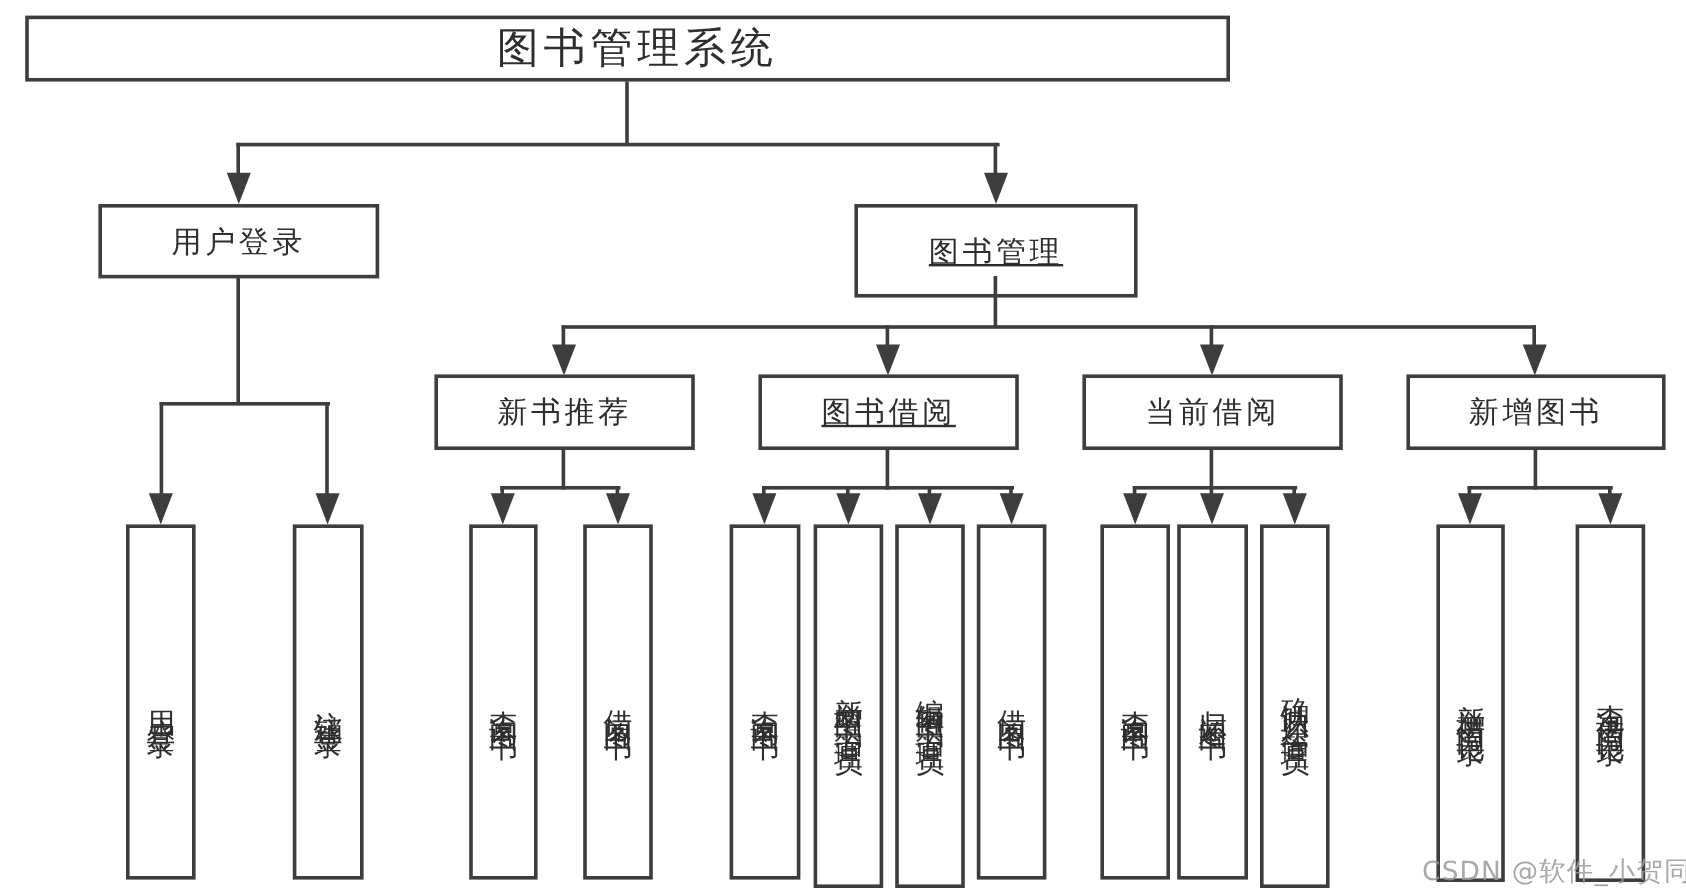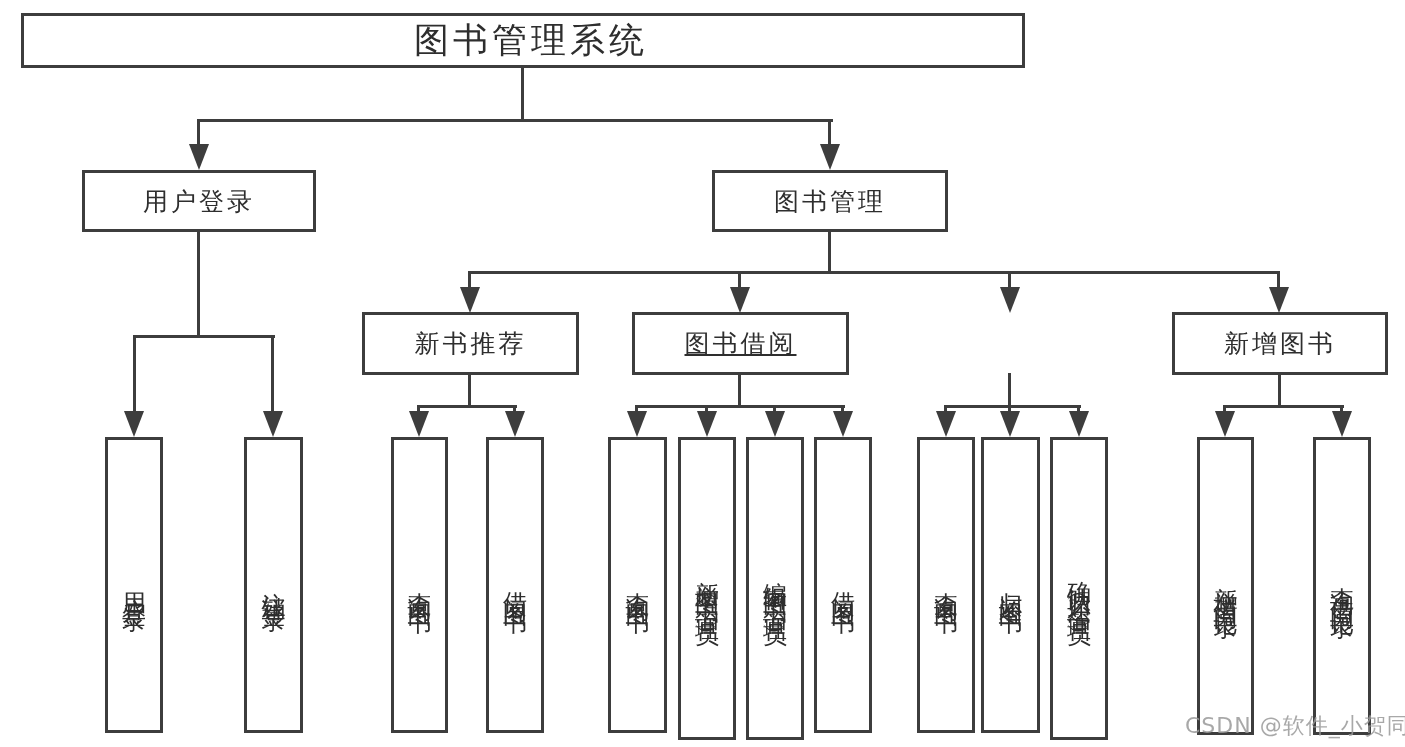--- a/index.html
+++ b/index.html
@@ -56,21 +56,21 @@
   <div>
     <div class="vline" style="left:521px;top:68px;width:3px;height:52px;"></div>
     <div class="hline" style="left:197px;top:119px;width:636px;height:3px;"></div>
     <div class="vline" style="left:197px;top:119px;width:3px;height:29px;"></div>
     <div class="arrow" style="left:189px;top:144px;"></div>
     <div class="vline" style="left:828px;top:119px;width:3px;height:29px;"></div>
     <div class="arrow" style="left:820px;top:144px;"></div>
   </div>
 
   <div class="node" style="left:82px;top:170px;width:234px;height:62px;">用户登录</div>
-  <div class="node" style="left:712px;top:170px;width:236px;height:62px;">图书管理</div>
+  <div class="node" style="left:712px;top:170px;width:236px;height:78px;text-decoration:underline;">图书管理</div>
 
   <div>
     <div class="vline" style="left:197px;top:230px;width:3px;height:107px;"></div>
     <div class="hline" style="left:133px;top:335px;width:142px;height:3px;"></div>
     <div class="vline" style="left:133px;top:335px;width:3px;height:80px;"></div>
     <div class="arrow" style="left:124px;top:411px;"></div>
     <div class="vline" style="left:271px;top:335px;width:3px;height:80px;"></div>
     <div class="arrow" style="left:263px;top:411px;"></div>
   </div>
 
@@ -82,20 +82,21 @@
     <div class="vline" style="left:738px;top:271px;width:3px;height:20px;"></div>
     <div class="arrow" style="left:730px;top:287px;"></div>
     <div class="vline" style="left:1008px;top:271px;width:3px;height:20px;"></div>
     <div class="arrow" style="left:1000px;top:287px;"></div>
     <div class="vline" style="left:1277px;top:271px;width:3px;height:20px;"></div>
     <div class="arrow" style="left:1269px;top:287px;"></div>
   </div>
 
   <div class="node" style="left:362px;top:312px;width:217px;height:63px;">新书推荐</div>
   <div class="node" style="left:632px;top:312px;width:217px;height:63px;text-decoration:underline;">图书借阅</div>
+  <div class="node" style="left:902px;top:312px;width:217px;height:63px;">当前借阅</div>
   <div class="node" style="left:1172px;top:312px;width:216px;height:63px;">新增图书</div>
 
   <div>
     <div class="vline" style="left:468px;top:373px;width:3px;height:35px;"></div>
     <div class="hline" style="left:417px;top:405px;width:100px;height:3px;"></div>
     <div class="vline" style="left:417px;top:405px;width:3px;height:10px;"></div>
     <div class="arrow" style="left:409px;top:411px;"></div>
     <div class="vline" style="left:513px;top:405px;width:3px;height:10px;"></div>
     <div class="arrow" style="left:505px;top:411px;"></div>
   </div>

